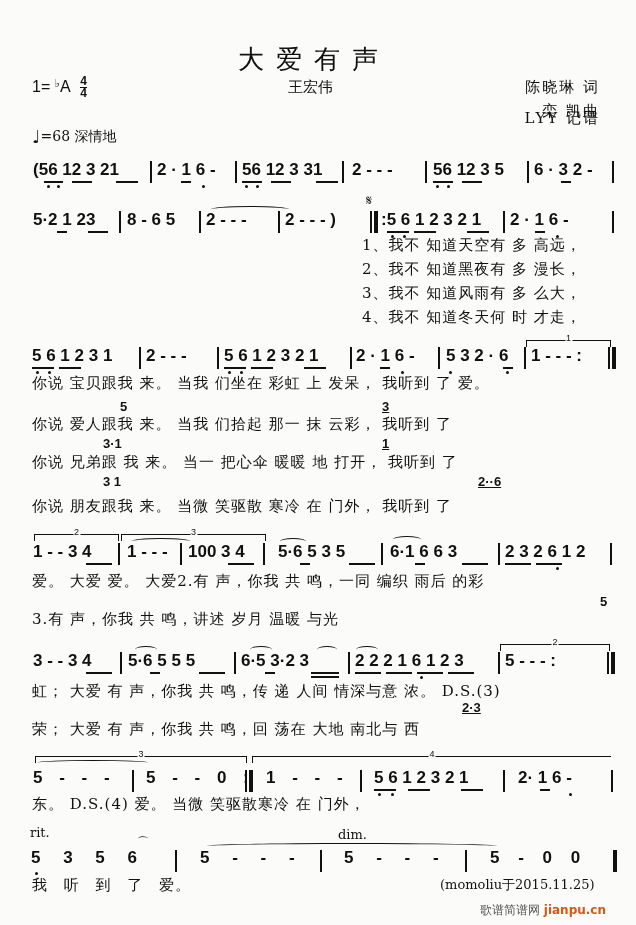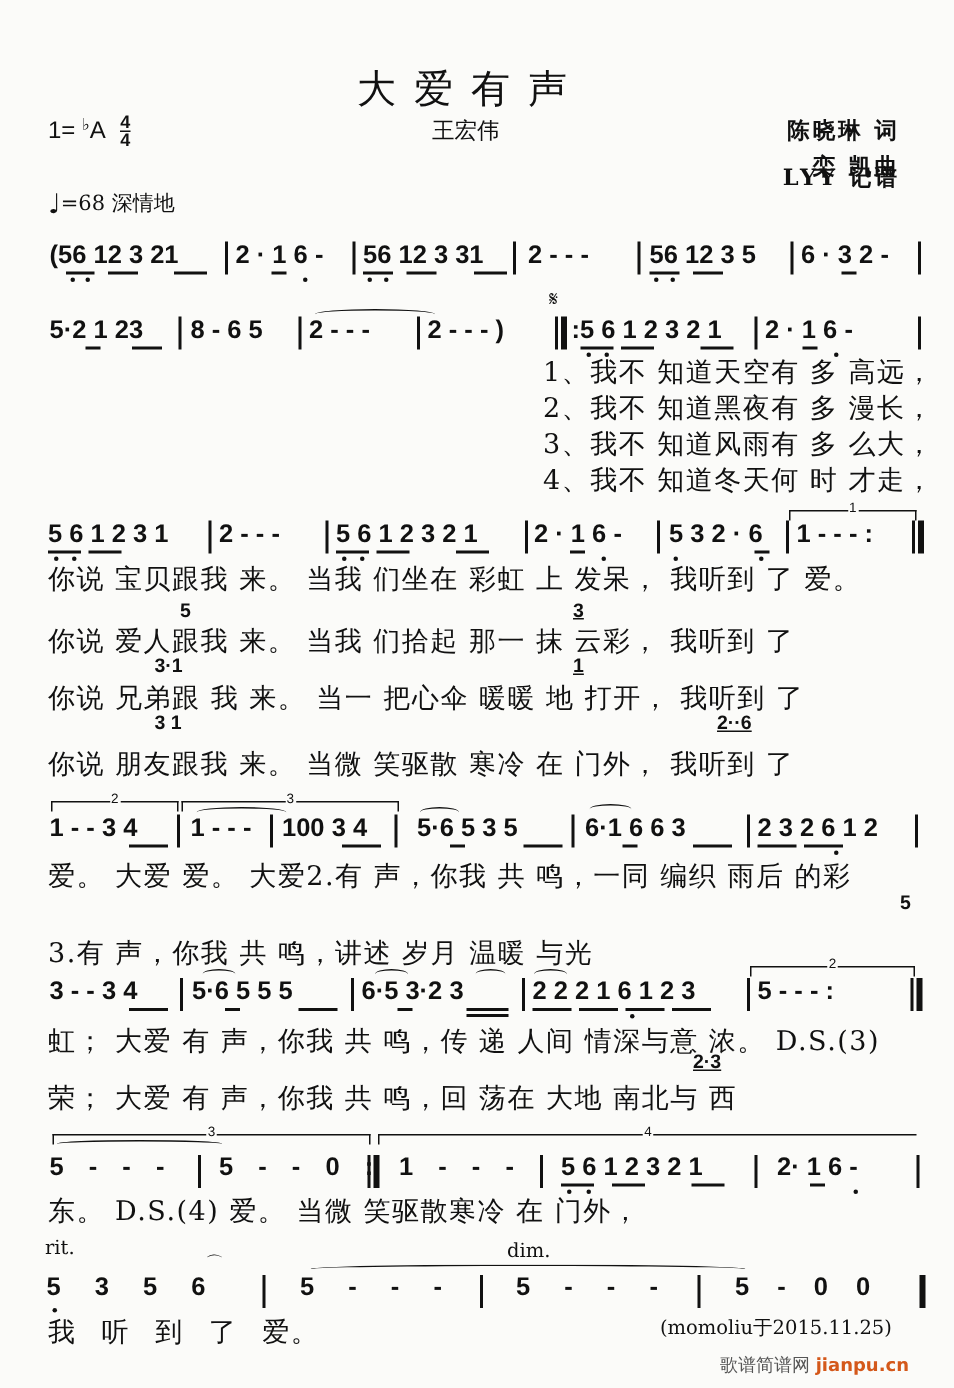--- a/index.html
+++ b/index.html
@@ -10,29 +10,29 @@
     color: #111;
   }
   .abs { position: absolute; white-space: nowrap; }
   .title { font-size: 26px; letter-spacing: 12px; top: 42px; left: 238px; font-family: "DejaVu Serif", serif; font-weight: normal; }
   .key { top: 76px; left: 32px; font-family: "Liberation Sans", sans-serif; font-size: 16px; }
   .key .flat { font-size: 11px; vertical-align: 5px; }
   .timesig { display: inline-block; vertical-align: middle; text-align: center; font-weight: bold; font-size: 12px; line-height: 11px; margin-left: 6px; }
   .timesig span { display: block; }
   .timesig .num { border-bottom: 1.5px solid #111; }
   .singer { top: 78px; left: 288px; font-size: 15px; }
-  .credit { right: 36px; font-size: 15px; letter-spacing: 2px; text-align: left; font-weight: bold; }
+  .credit { right: 36px; font-size: 15px; letter-spacing: 2px; text-align: left; }
   .tempo { top: 126px; left: 32px; font-size: 14px; }
   .tempo .note { font-size: 18px; vertical-align: -2px; }
   .mus { position: absolute; font-family: "Liberation Sans", sans-serif; font-weight: bold; font-size: 17px; white-space: nowrap; }
   .bar { position: absolute; width: 1.5px; background: #111; }
   .dbar { position: absolute; width: 4px; background: #111; }
   .ul { position: absolute; height: 1.5px; background: #111; }
   .dot { position: absolute; width: 3px; height: 3px; border-radius: 50%; background: #111; }
-  .lyr { position: absolute; font-size: 18px; white-space: nowrap; letter-spacing: 1px; }
+  .lyr { position: absolute; font-size: 15px; white-space: nowrap; letter-spacing: 1px; }
   .small { font-family: "Liberation Sans", sans-serif; font-weight: bold; font-size: 13px; position:absolute; }
   .arc { position: absolute; border-top: 1.3px solid #111; border-radius: 50% 50% 0 0; height: 6px; }
   .volta { position: absolute; border-top: 1px solid #111; border-left: 1px solid #111; border-right: 1px solid #111; height: 6px; }
   .volta span { position: absolute; top: -8px; left: 50%; font-size: 9px; font-family: "Liberation Sans", sans-serif; background: #fbfbf9; padding: 0 1px; transform: translateX(-50%); }
   .mark { position: absolute; font-size: 13px; font-family: "DejaVu Serif", serif; }
   .wm { position: absolute; right: 30px; bottom: 6px; font-size: 12px; color: #555; font-family: "DejaVu Sans", sans-serif; }
   .wm .site { color: #d4581a; font-weight: bold; }
 </style>
 </head>
 <body>
@@ -186,21 +186,21 @@
   <div class="ul" style="top:563px;left:415px;width:10px"></div>
   <div class="ul" style="top:563px;left:462px;width:26px"></div>
   <div class="bar" style="top:543px;left:498px;height:22px"></div>
   <div class="mus" style="top:542px;left:505px;">2 3 2 6 1 2</div>
   <div class="ul" style="top:563px;left:505px;width:26px"></div>
   <div class="ul" style="top:563px;left:536px;width:26px"></div>
   <div class="dot" style="top:567px;left:556px"></div>
   <div class="bar" style="top:543px;left:610px;height:22px"></div>
   <div class="lyr" style="top:572px;left:32px;">爱。  大爱  爱。            大爱2.有   声，你我 共   鸣，一同  编织 雨后 的彩</div>
   <div class="small" style="top:594px;left:600px;">5</div>
-  <div class="lyr" style="top:623px;left:32px;">                                 3.有   声，你我 共   鸣，讲述  岁月 温暖 与光</div>
+  <div class="lyr" style="top:610px;left:32px;">                                 3.有   声，你我 共   鸣，讲述  岁月 温暖 与光</div>
 </div>
 
 <div>
   <div class="mus" style="top:651px;left:33px;">3 - - 3 4</div>
   <div class="ul" style="top:672px;left:86px;width:26px"></div>
   <div class="bar" style="top:652px;left:120px;height:22px"></div>
   <div class="arc" style="top:646px;left:135px;width:22px"></div>
   <div class="mus" style="top:651px;left:128px;">5·6 5  5 5</div>
   <div class="ul" style="top:672px;left:150px;width:10px"></div>
   <div class="ul" style="top:672px;left:199px;width:26px"></div>

